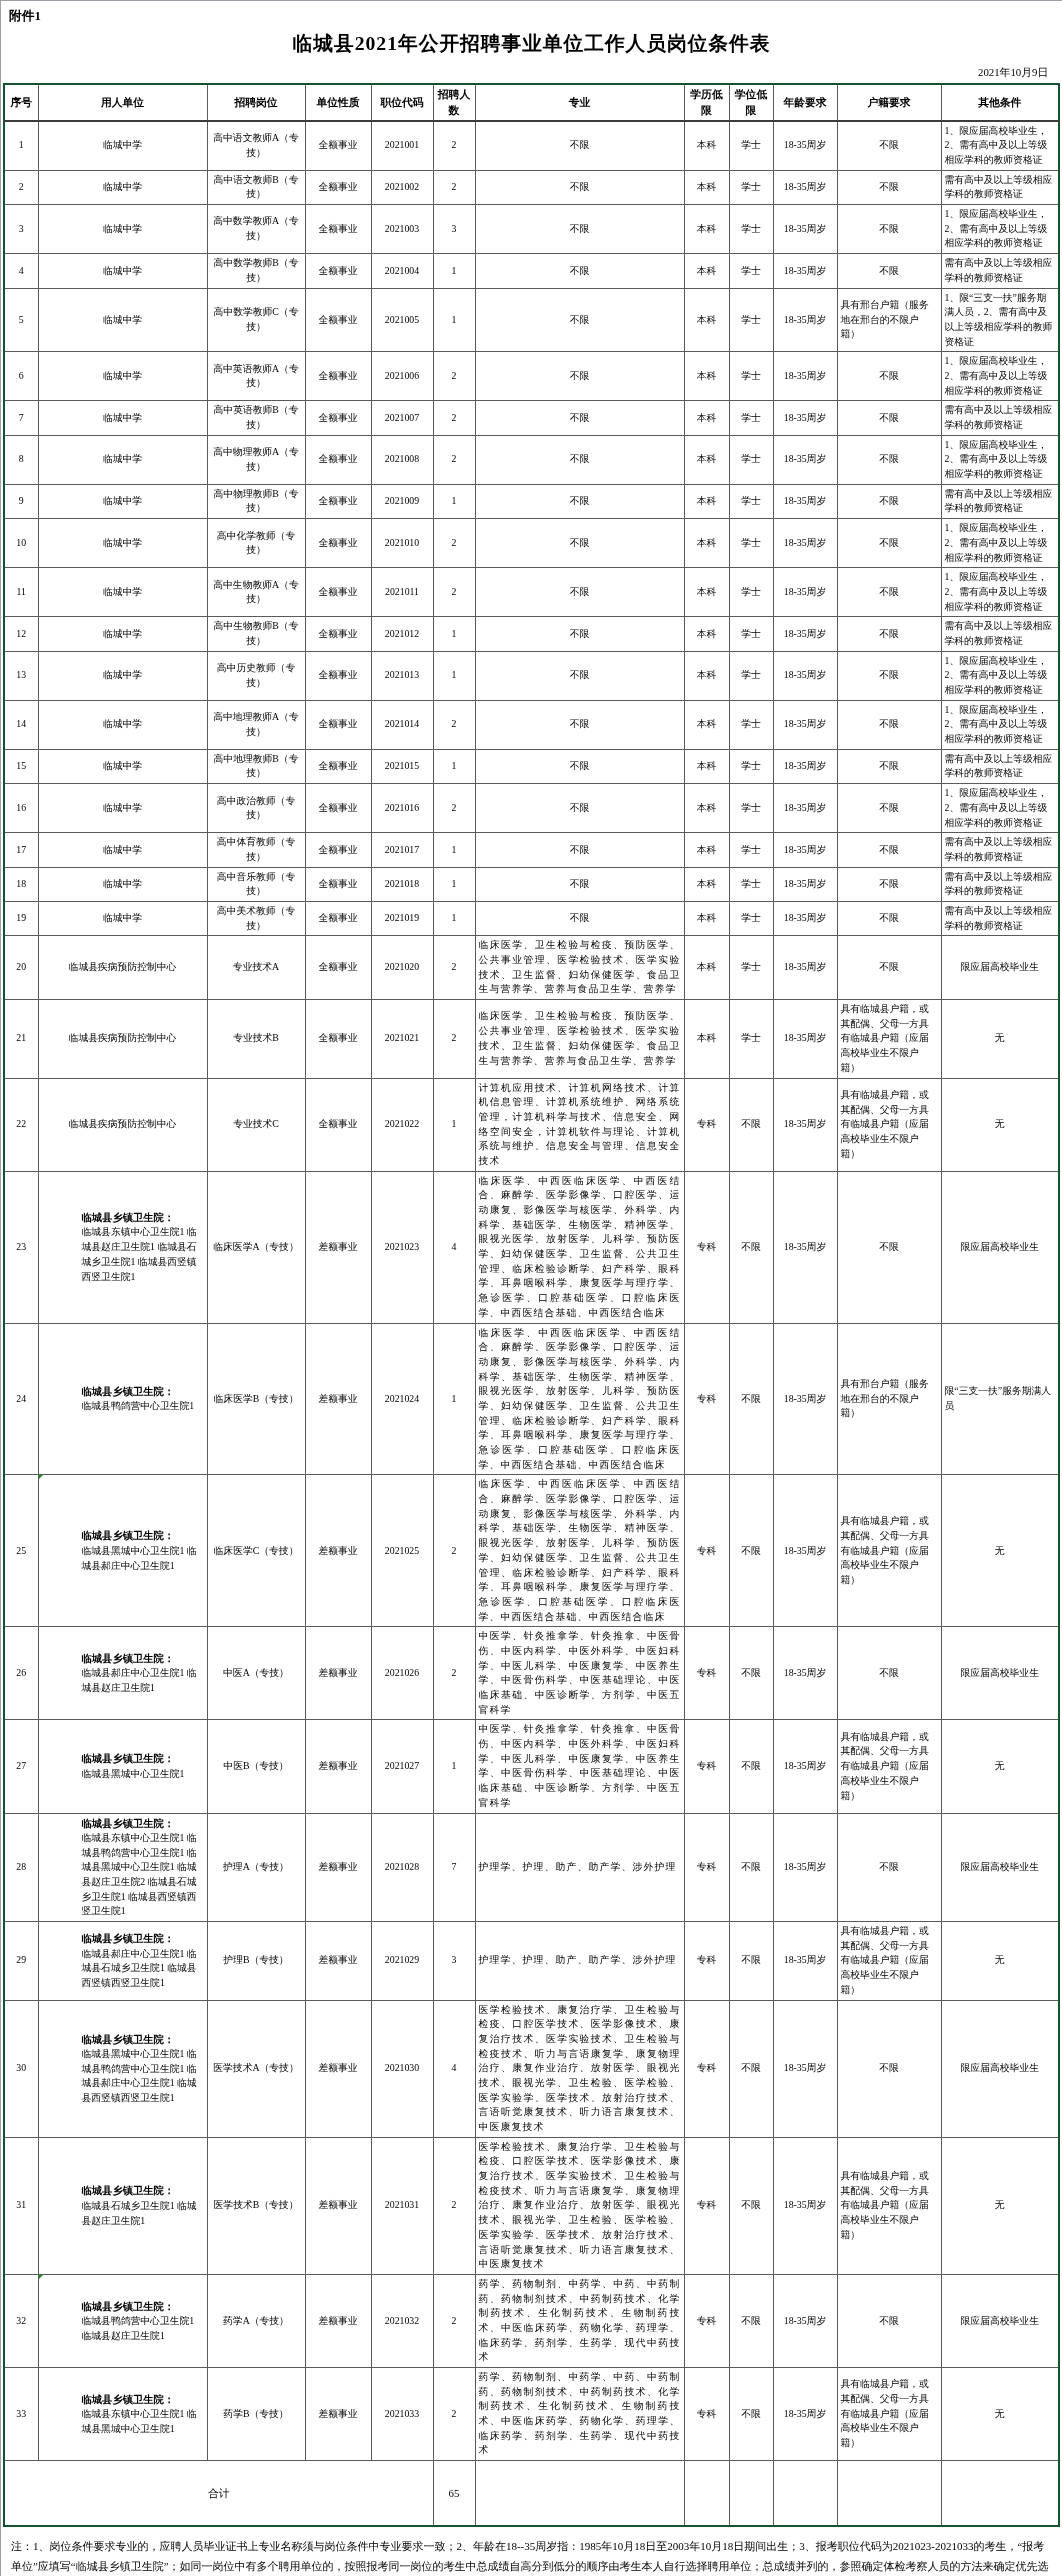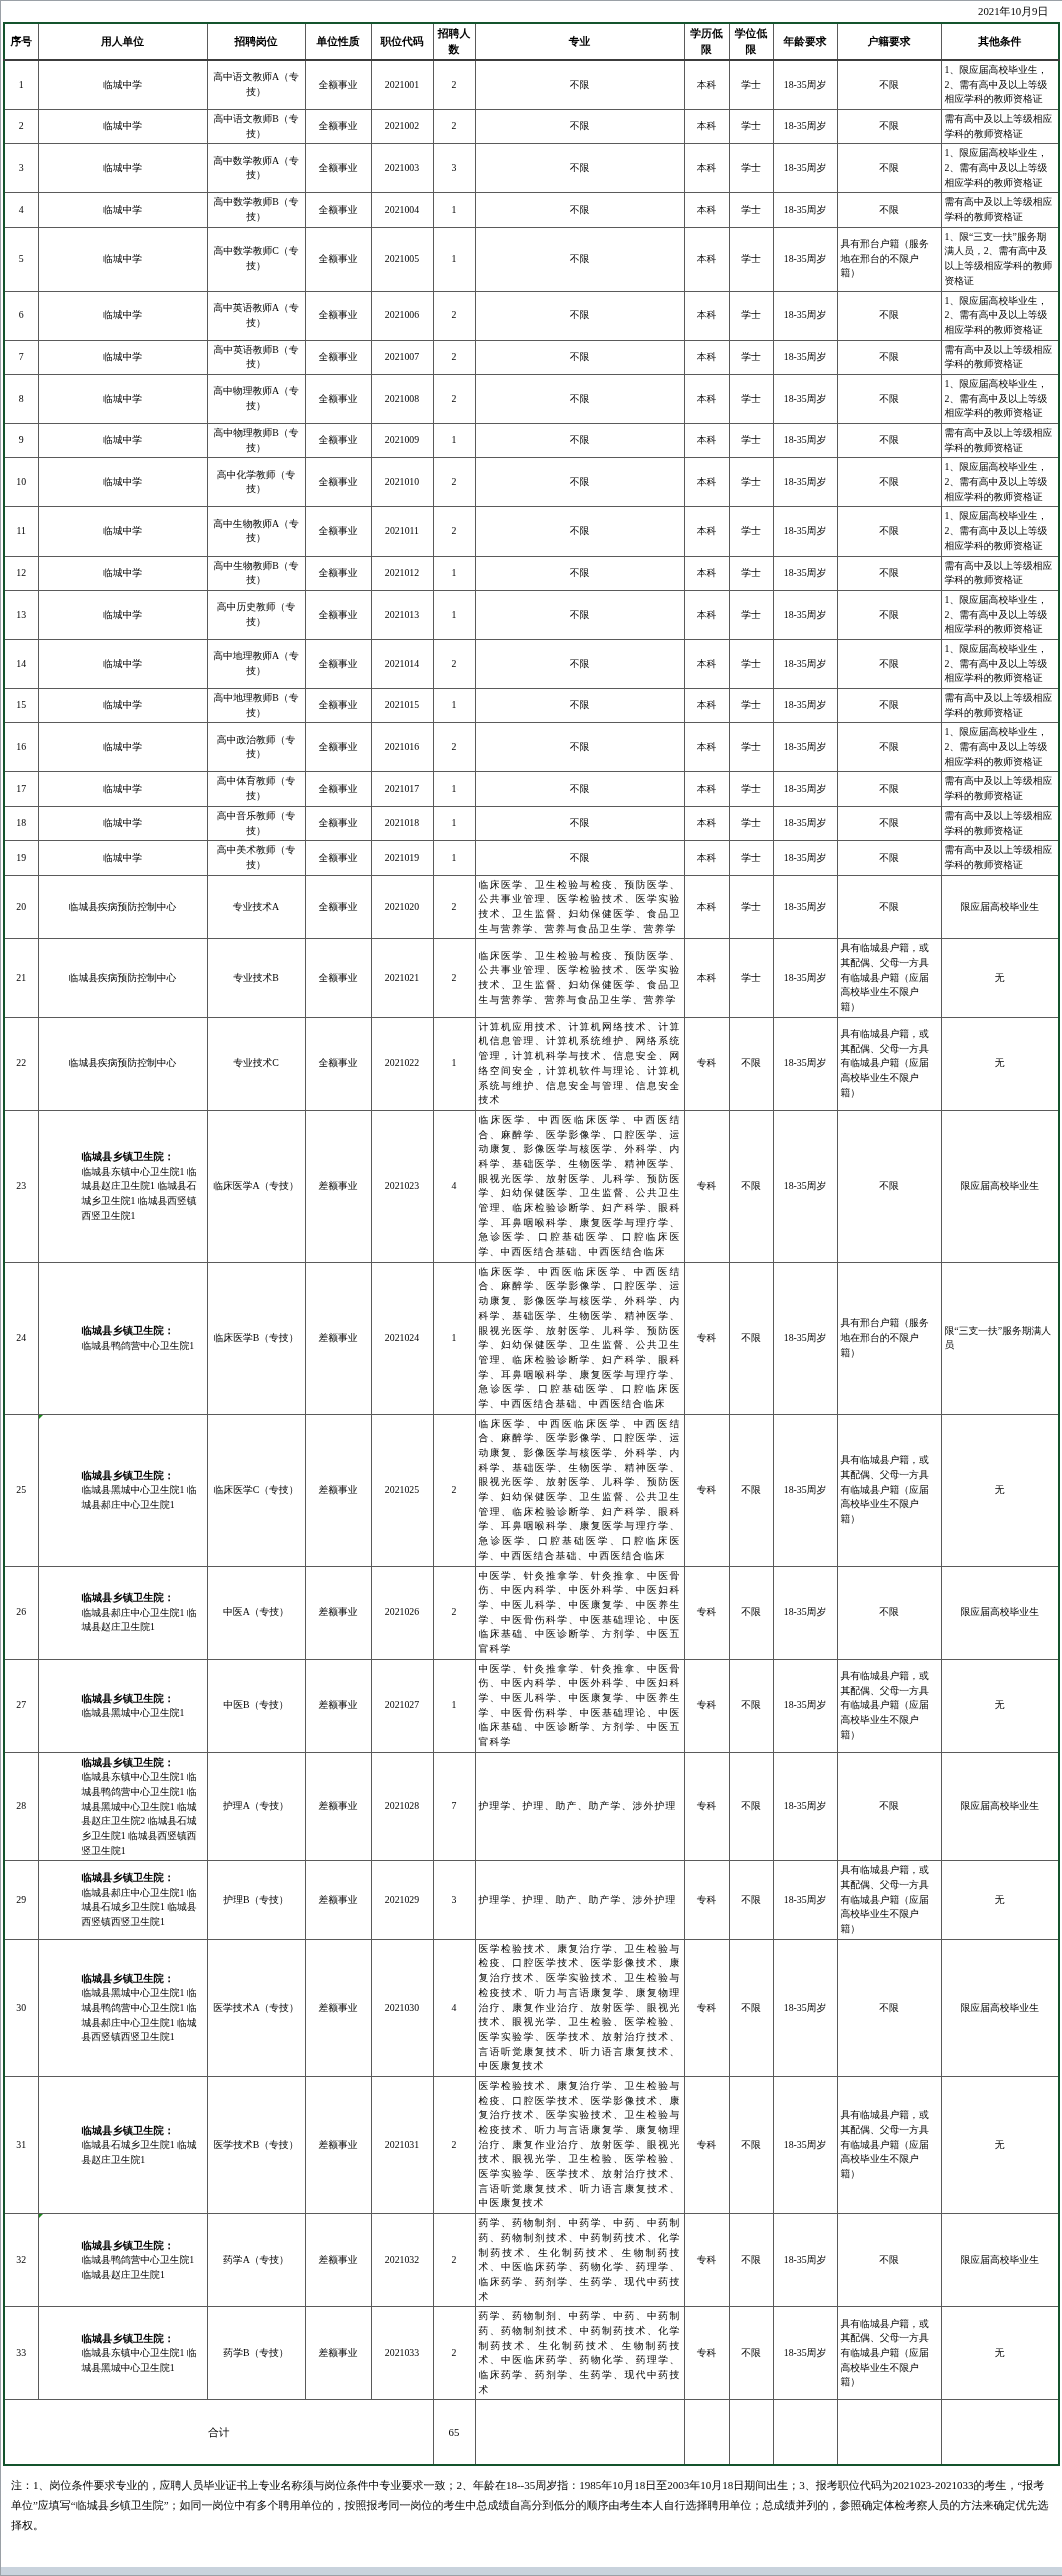--- a/index.html
+++ b/index.html
@@ -28,20 +28,22 @@
   .corner{position:absolute;top:0;left:0;width:0;height:0;
     border-top:4.9px solid #1e8a1e;border-right:4.9px solid transparent;}
   #total-row td{height:65px;font-size:10.8px;}
   .notes{font-size:11px;line-height:1.85;padding:8.9px 7.9px 11.8px;text-align:left;}
   .bottom-strip{position:absolute;left:0;right:0;bottom:0;height:7.9px;background:#c9d3dd;}
 </style>
 </head>
 <body>
 
 <div class="sheet">
+  <div class="attachment">附件1</div>
+  <div class="title">临城县2021年公开招聘事业单位工作人员岗位条件表</div>
   <div class="daterow">2021年10月9日</div>
 
   <table>
     <colgroup>
       <col style="width:34px">
         <col style="width:169px">
         <col style="width:98px">
       <col style="width:66px">
         <col style="width:62px">
         <col style="width:42px">

